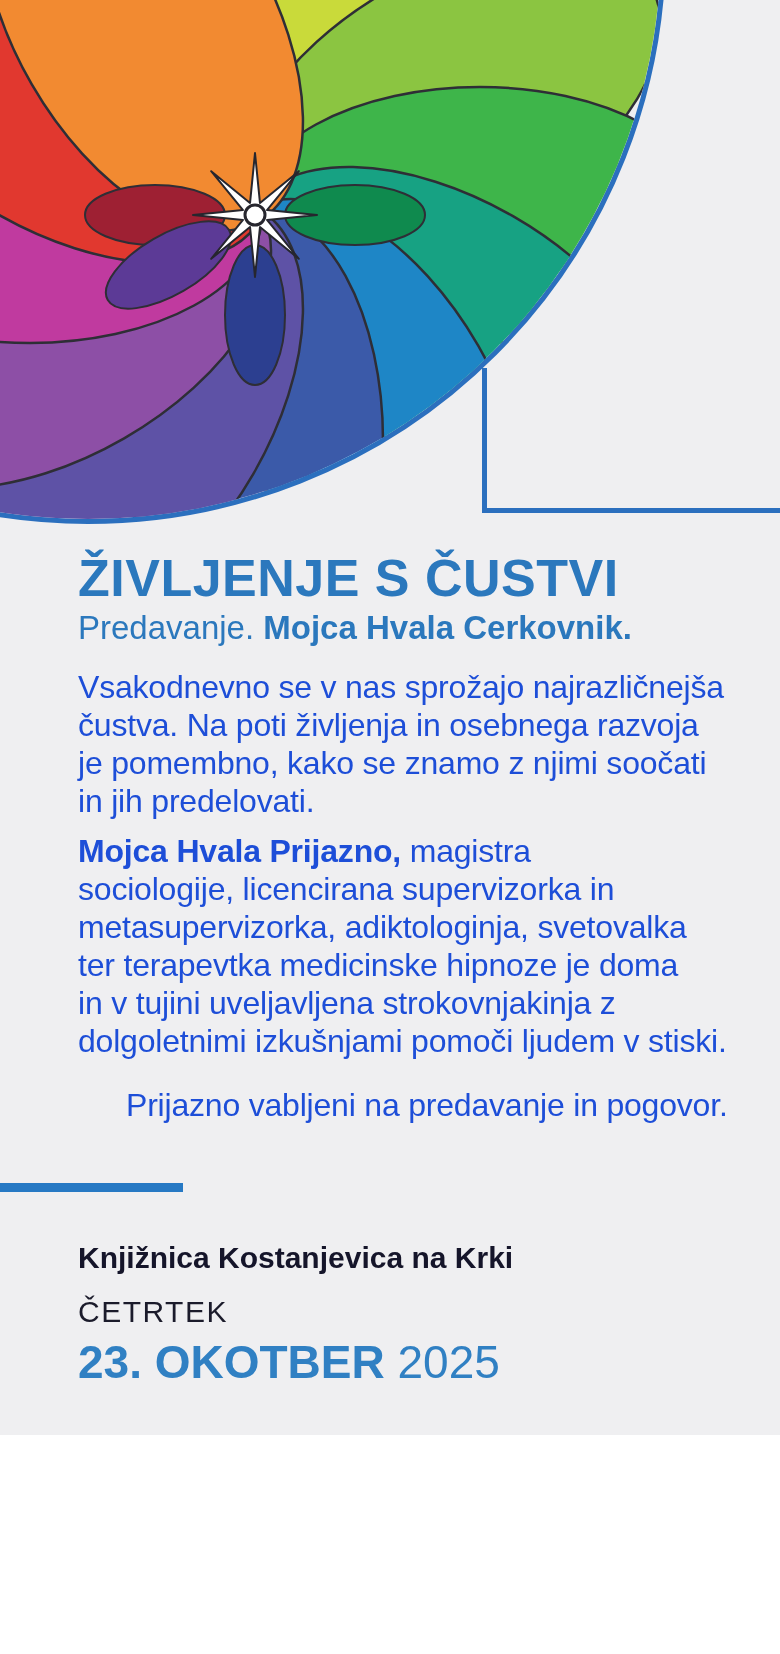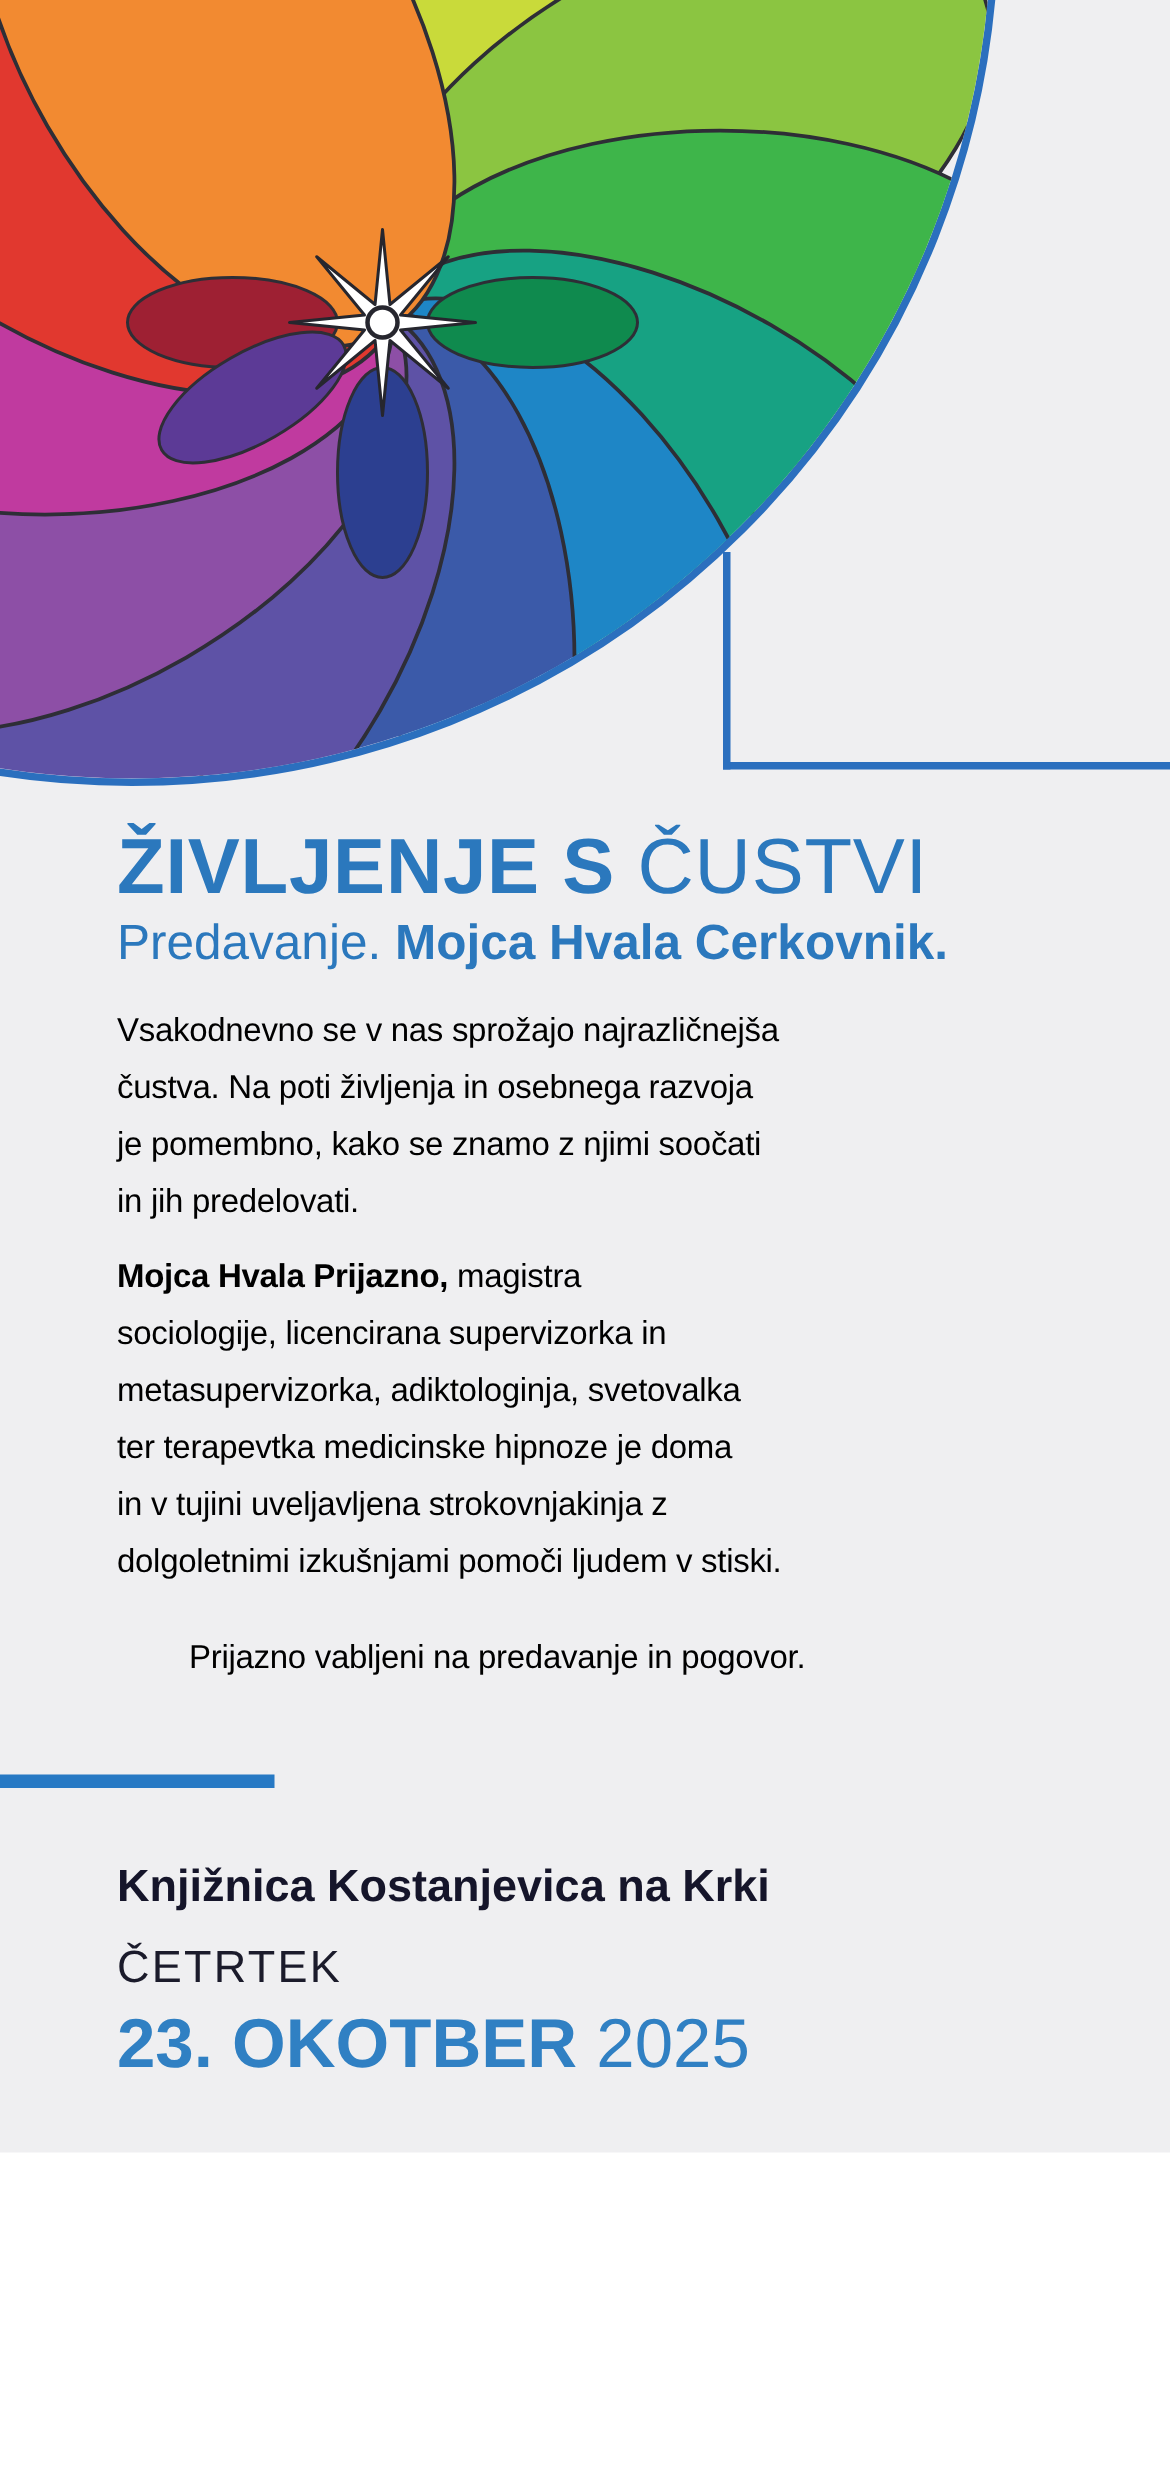--- a/index.html
+++ b/index.html
@@ -18,25 +18,25 @@
   .hero-disc svg{display:block;}
   
   .corner-frame{
     position:absolute;left:482px;top:368px;width:298px;height:140px;
     border-left:5px solid #2b6fbe;border-bottom:5px solid #2b6fbe;
   }
   
   .abs{position:absolute;left:78px;}
   .title{top:548px;font-size:52px;line-height:60px;color:#2b78bd;letter-spacing:.5px;white-space:nowrap;}
   .title .w-light{font-weight:600;}
-  .title .w-bold{font-weight:400;}
+  .title .w-bold{font-weight:700;}
   .subtitle{top:607px;font-size:33px;line-height:42px;color:#2b78bd;white-space:nowrap;}
   .subtitle .w-light{font-weight:500;}
   .subtitle .w-bold{font-weight:800;margin-top:12px;}
-  .bodytext{font-size:22px;line-height:38px;letter-spacing:-0.2px;color:#000000;}
+  .bodytext{font-size:32px;line-height:38px;letter-spacing:-0.2px;color:#1d4ed8;}
   .pre{white-space:pre;display:block;}
   .p1{top:668px;}
   .p2{top:832px;}
   .p2 .name{font-weight:800;}
   .p3{top:1086px;margin-left:48px;}
   .accent-bar{position:absolute;left:0;top:1183px;width:183px;height:9px;background:#2779c4;}
   .venue{top:1238px;font-size:30px;font-weight:800;line-height:40px;color:#15152a;}
   .day{top:1292px;font-size:30px;font-weight:400;line-height:40px;letter-spacing:1.5px;color:#1b1b2b;}
   .date{top:1333px;font-size:46px;line-height:58px;color:#3080c3;white-space:nowrap;}
   .date .w-bold{font-weight:800;}

